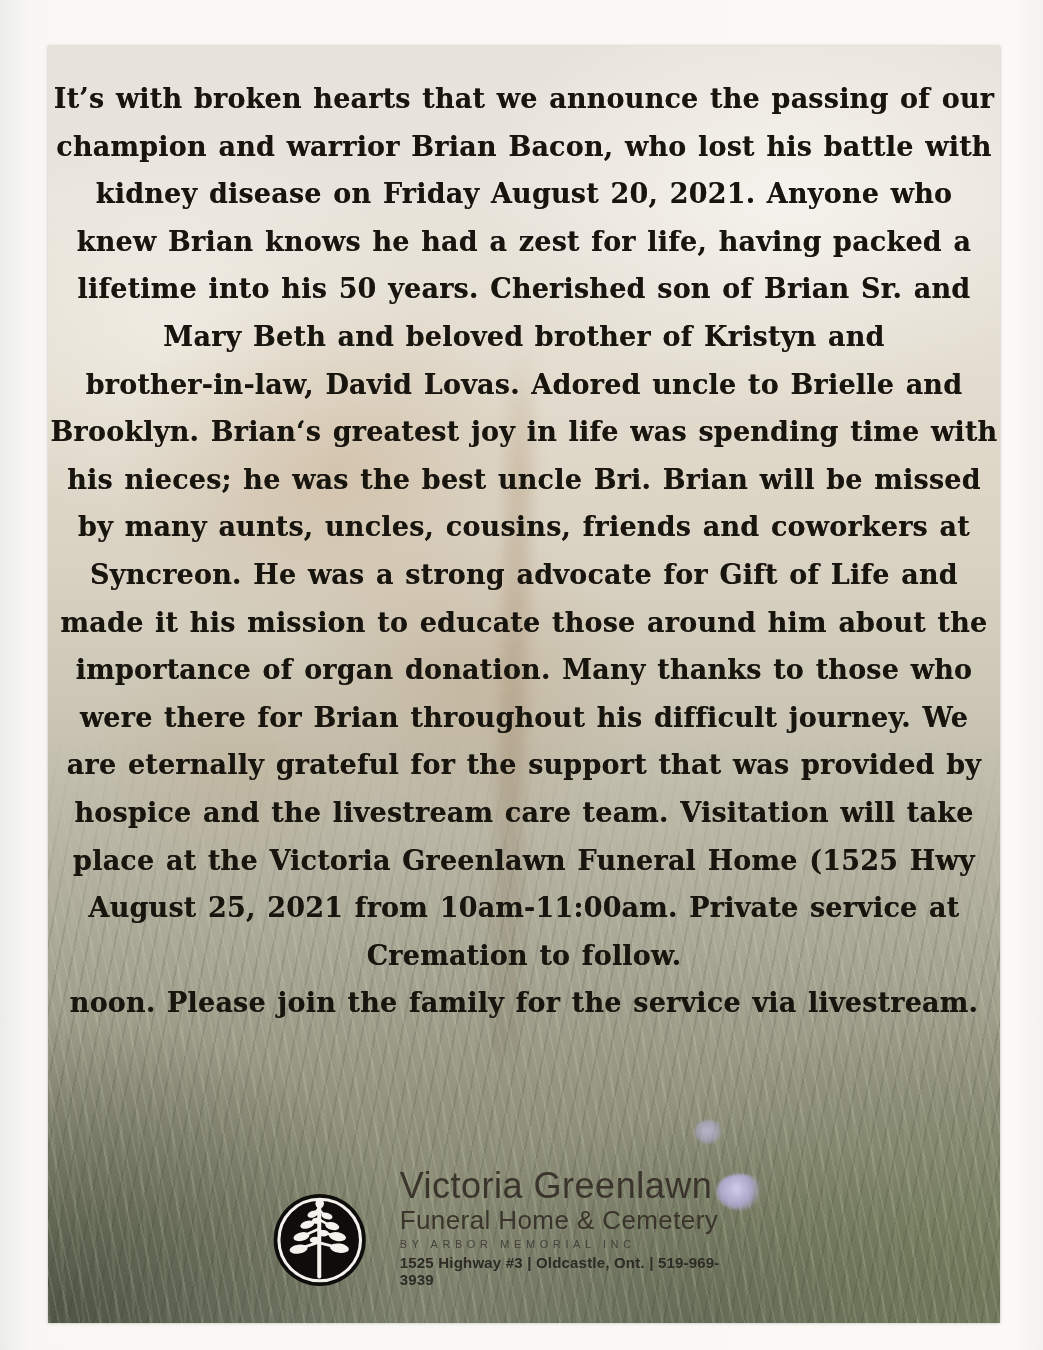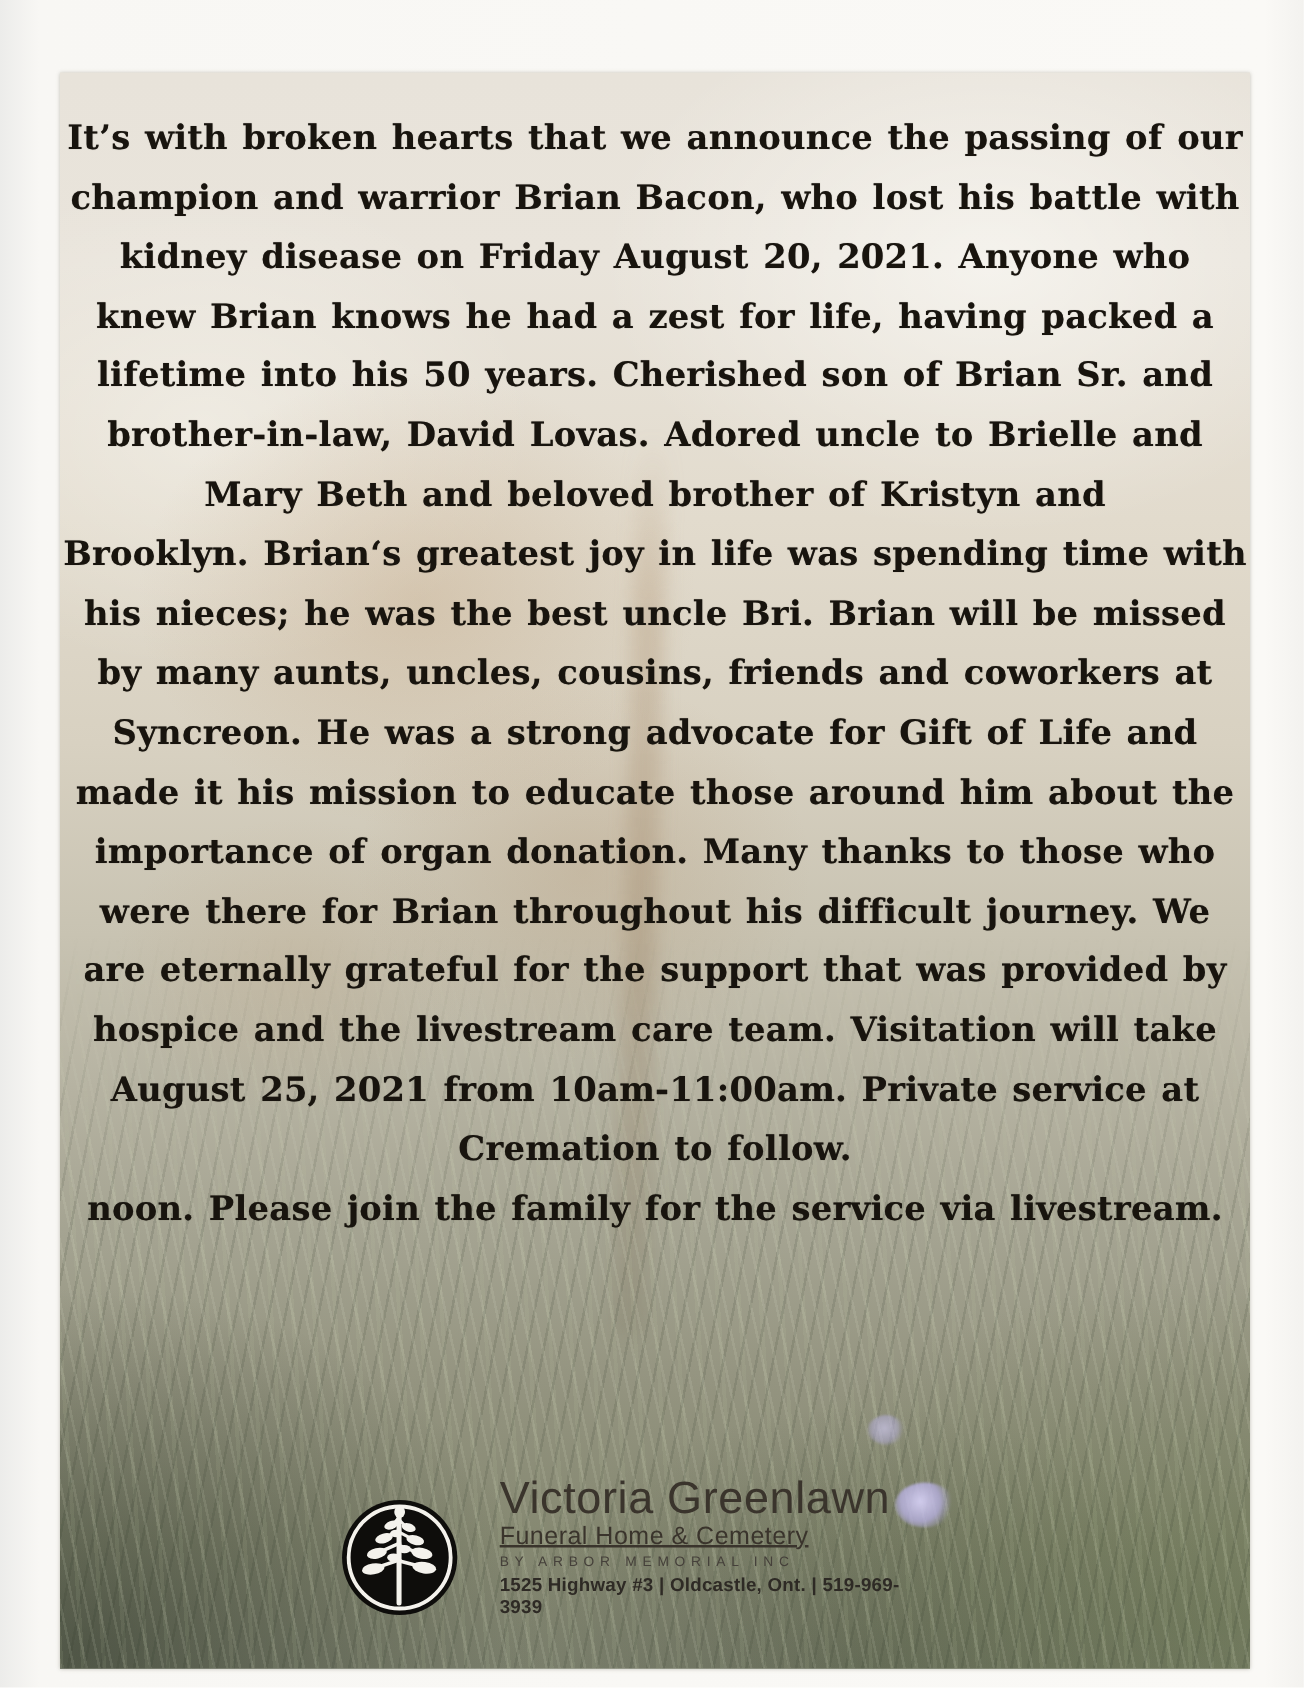--- a/index.html
+++ b/index.html
@@ -3,21 +3,21 @@
 <meta charset="utf-8">
 <style>
   html,body{margin:0;padding:0;}
   body{
     width:1043px;height:1350px;
     background:linear-gradient(90deg,#ececea 0%,#f8f7f4 3%,#faf9f6 97%,#f3f2ef 100%);
     font-family:"DejaVu Serif", serif;
     position:relative;overflow:hidden;
   }
   .card{
-    position:absolute;left:48px;top:58px;width:952px;height:1277px;
+    position:absolute;left:48px;top:46px;width:952px;height:1277px;
     box-shadow:0 0 3px rgba(90,85,70,.35);
     background:
       radial-gradient(ellipse 320px 260px at 30% 33%, rgba(186,152,112,.30), rgba(186,152,112,0) 70%),
       radial-gradient(ellipse 260px 220px at 44% 50%, rgba(175,142,104,.26), rgba(175,142,104,0) 70%),
       radial-gradient(ellipse 210px 170px at 20% 56%, rgba(186,152,112,.18), rgba(186,152,112,0) 70%),
       radial-gradient(ellipse 430px 300px at 78% 12%, rgba(255,255,252,.55), rgba(255,255,252,0) 72%),
       radial-gradient(ellipse 380px 280px at 12% 22%, rgba(255,255,250,.38), rgba(255,255,250,0) 70%),
       radial-gradient(ellipse 540px 430px at 2% 99%, rgba(38,46,34,.52), rgba(38,46,34,0) 68%),
       radial-gradient(ellipse 580px 390px at 97% 97%, rgba(88,104,62,.40), rgba(88,104,62,0) 70%),
       radial-gradient(ellipse 430px 300px at 68% 100%, rgba(50,58,42,.30), rgba(50,58,42,0) 70%),
@@ -50,51 +50,52 @@
   }
   .line{line-height:47.6px;white-space:nowrap;text-align:center;}
   .logo{
     position:absolute;left:50%;top:1122px;transform:translateX(-53%);
     display:flex;align-items:flex-end;gap:32px;
     font-family:"Liberation Sans", sans-serif;color:#38332c;
   }
   .logo-badge{width:96px;height:96px;flex:0 0 auto;}
   .logo-text{display:flex;flex-direction:column;align-items:flex-start;}
   .logo-name{font-size:36px;line-height:1.02;letter-spacing:.5px;color:#3a342c;}
-  .logo-sub{font-size:20px;line-height:1.05;margin-top:2px;letter-spacing:.4px;color:#3a342c;text-decoration:underline;}
+  .logo-sub{font-size:26px;line-height:1.05;margin-top:2px;letter-spacing:.4px;color:#3a342c;}
   .logo-by{font-size:11px;margin-top:4px;letter-spacing:4.6px;color:#45403a;}
   .logo-addr{font-size:15px;margin-top:4px;font-weight:700;letter-spacing:.2px;color:#2e2a25;}
 </style>
 </head>
 <body>
 
 <div class="card">
 
   <div class="bg-trunk"></div>
   <div class="grass"></div>
   <div class="flower f1"></div>
   <div class="flower f2"></div>
 
   <div class="obit">
       <div class="line">It’s with broken hearts that we announce the passing of our</div>
       <div class="line">champion and warrior Brian Bacon, who lost his battle with</div>
       <div class="line">kidney disease on Friday August 20, 2021. Anyone who</div>
       <div class="line">knew Brian knows he had a zest for life, having packed a</div>
       <div class="line">lifetime into his 50 years. Cherished son of Brian Sr. and</div>
+      <div class="line">Mary Beth and beloved brother of Kristyn and</div>
       <div class="line">brother-in-law, David Lovas. Adored uncle to Brielle and</div>
-      <div class="line">Mary Beth and beloved brother of Kristyn and</div>
       <div class="line">Brooklyn. Brian‘s greatest joy in life was spending time with</div>
       <div class="line">his nieces; he was the best uncle Bri. Brian will be missed</div>
       <div class="line">by many aunts, uncles, cousins, friends and coworkers at</div>
       <div class="line">Syncreon. He was a strong advocate for Gift of Life and</div>
       <div class="line">made it his mission to educate those around him about the</div>
       <div class="line">importance of organ donation. Many thanks to those who</div>
       <div class="line">were there for Brian throughout his difficult journey. We</div>
       <div class="line">are eternally grateful for the support that was provided by</div>
       <div class="line">hospice and the livestream care team. Visitation will take</div>
+      <div class="line">place at the Victoria Greenlawn Funeral Home (1525 Hwy</div>
       <div class="line">August 25, 2021 from 10am-11:00am. Private service at</div>
       <div class="line">Cremation to follow.</div>
       <div class="line">noon. Please join the family for the service via livestream.</div>
     </div>
 
   <div class="logo">
     <svg class="logo-badge" viewBox="0 0 100 100">
       <circle cx="50" cy="50" r="48" fill="#0e0d0b"></circle>
       <circle cx="50" cy="50" r="42.5" fill="none" stroke="#f4f2ec" stroke-width="3.2"></circle>
       <g fill="none" stroke="#f4f2ec" stroke-linecap="round">

